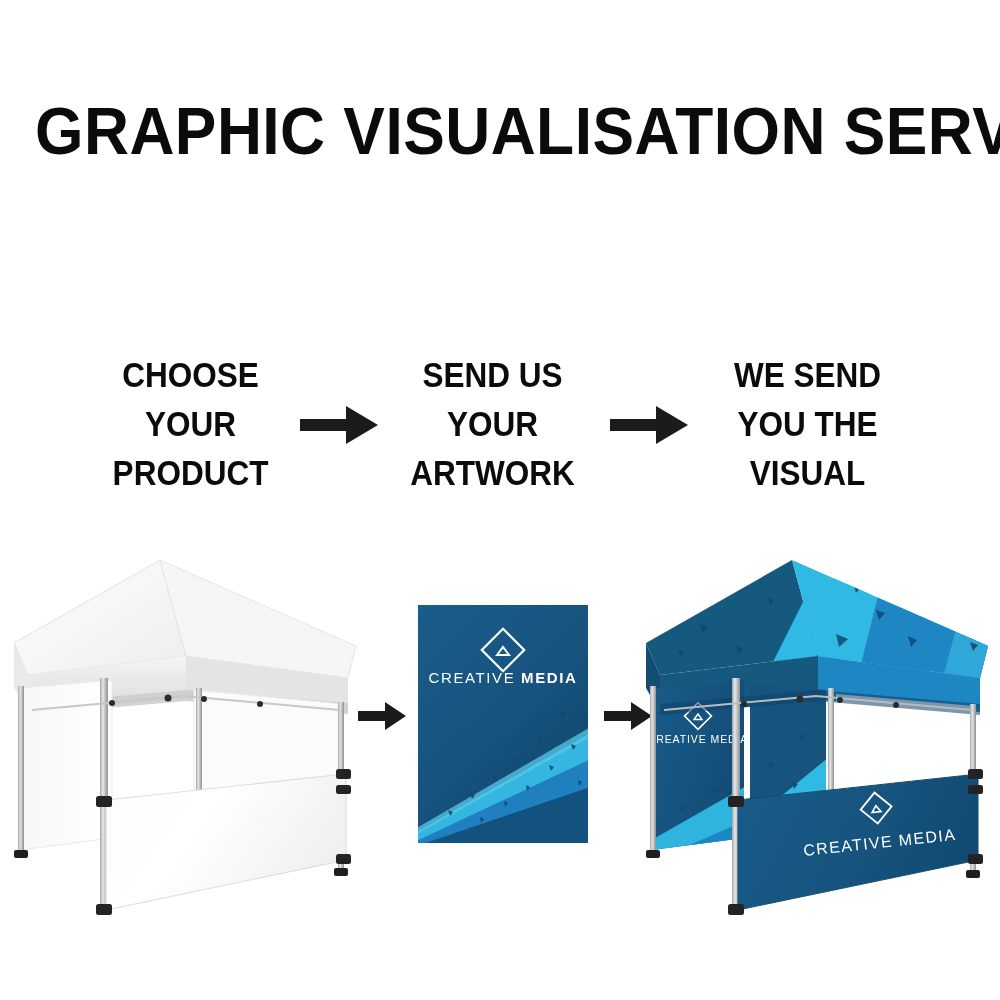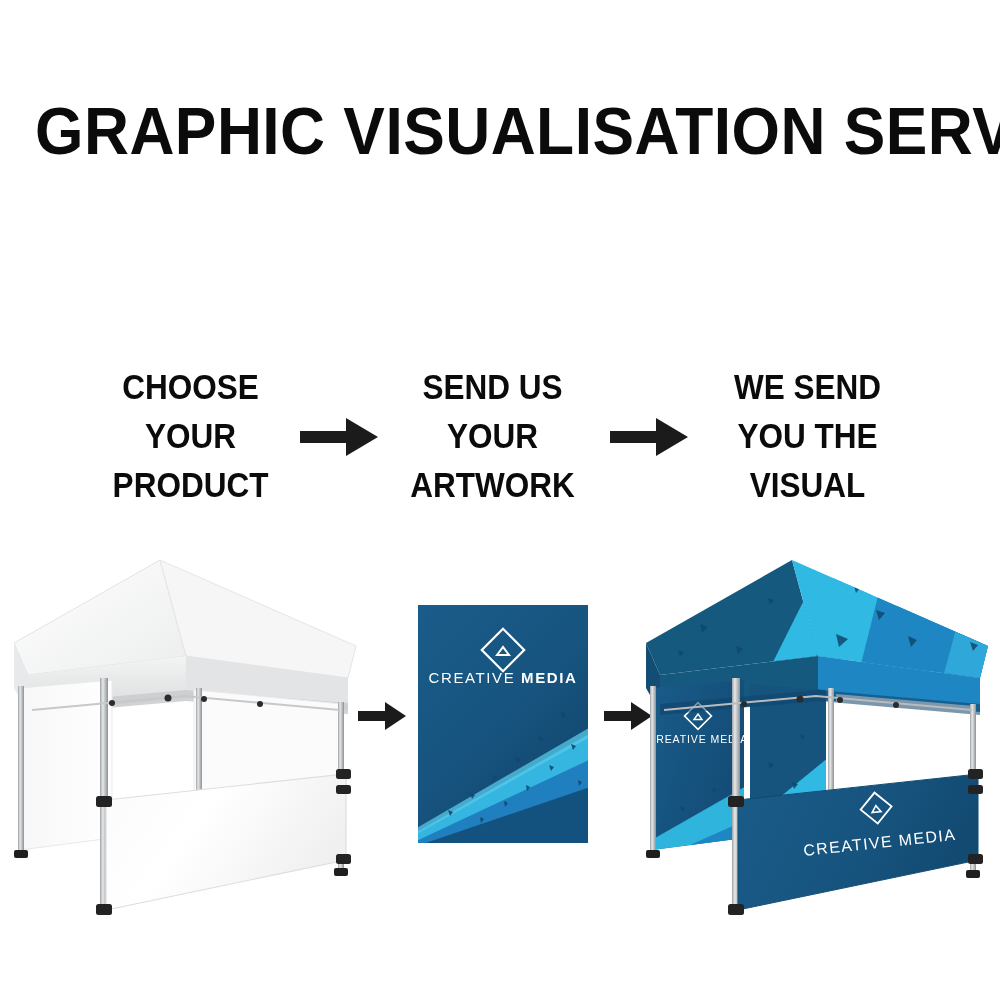--- a/index.html
+++ b/index.html
@@ -30,21 +30,21 @@
     letter-spacing: 0.5px;
     color: #0b0b0b;
     transform: scaleX(0.93);
     transform-origin: 50% 50%;
     white-space: nowrap;
   }
 
   
   .steps {
     position: absolute;
-    top: 352px;
+    top: 340px;
     left: 0;
     width: 880px;
     height: 160px;
   }
   .step-label {
     position: absolute;
     text-align: center;
     font-family: "Liberation Sans", sans-serif;
     font-weight: bold;
     font-size: 35px;

